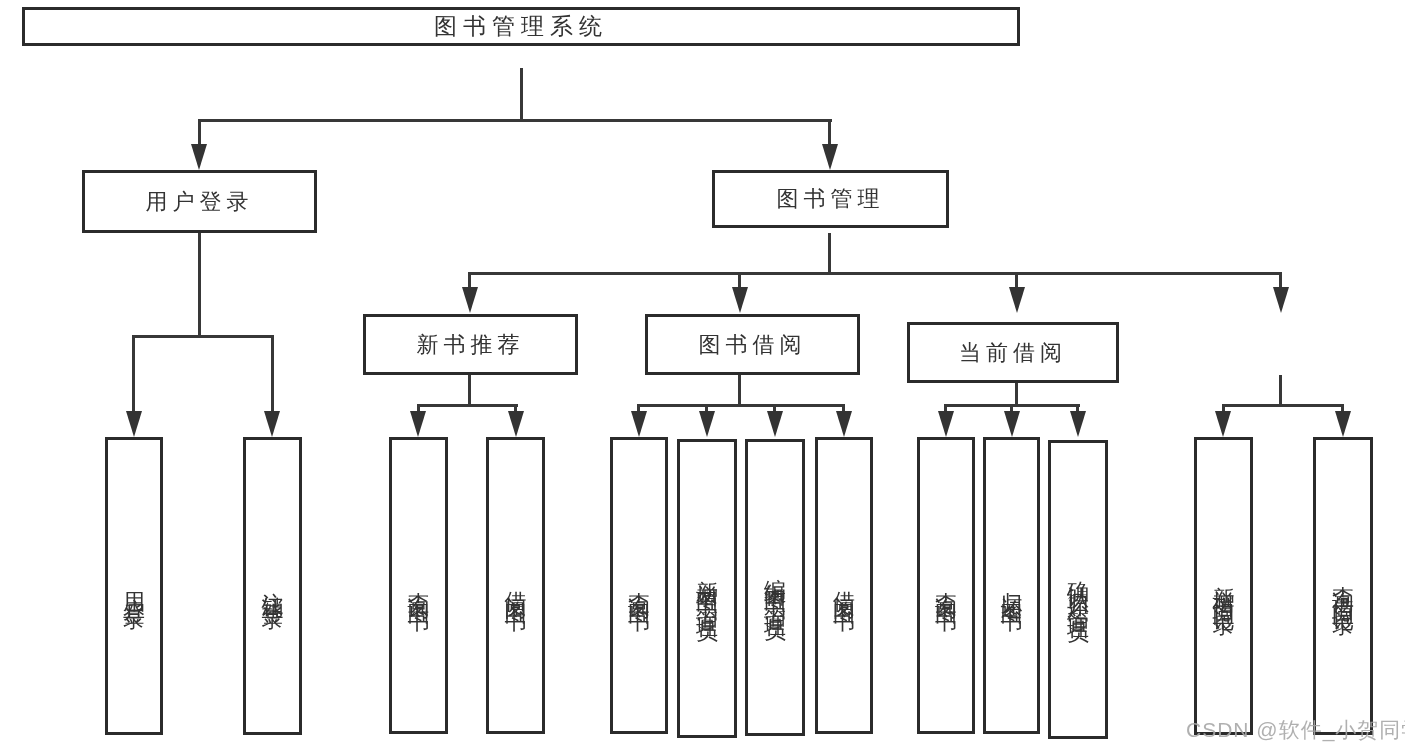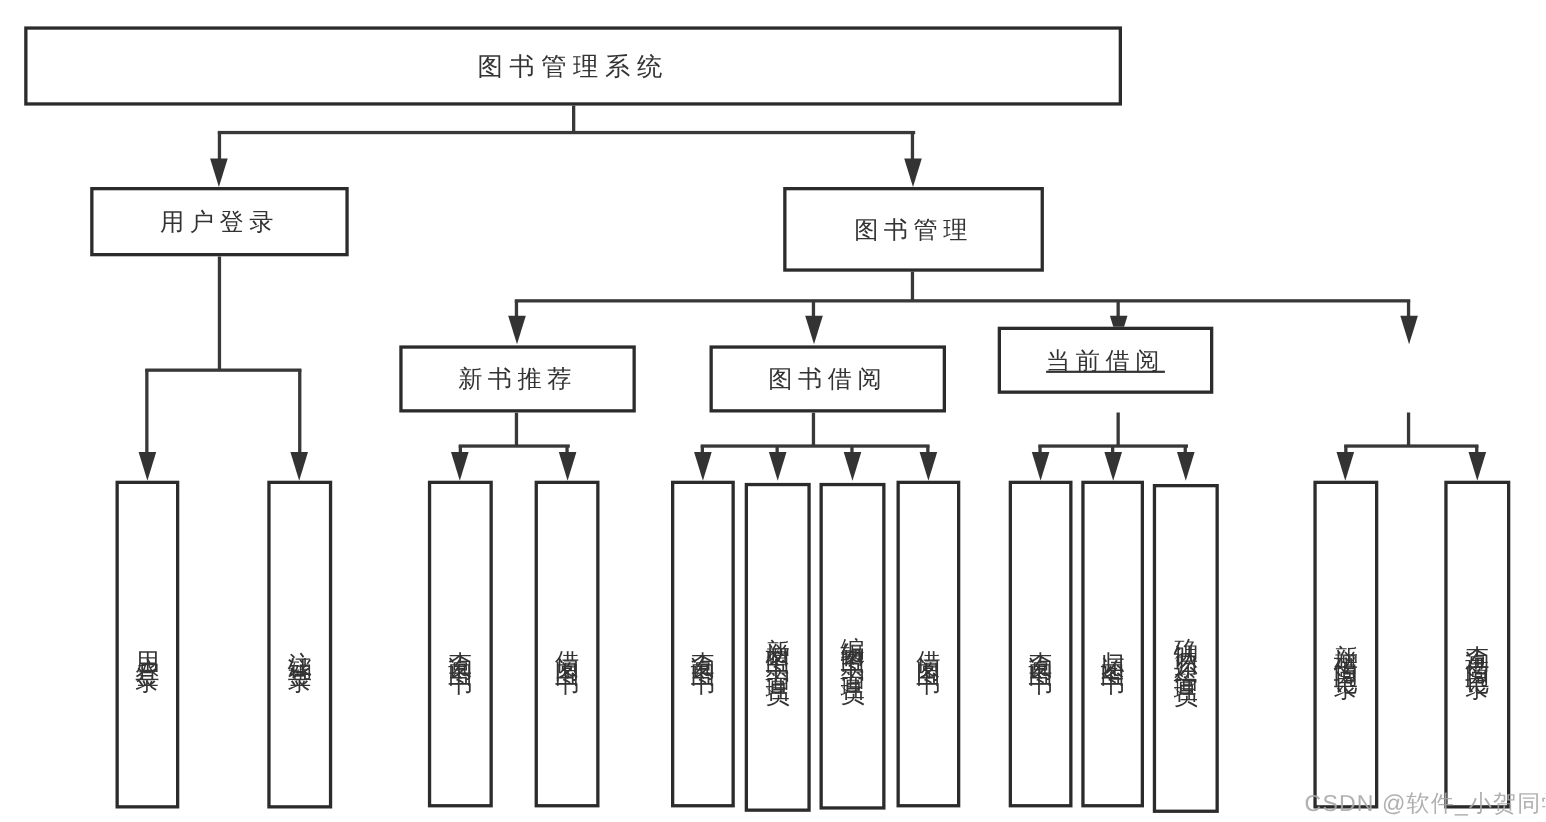--- a/index.html
+++ b/index.html
@@ -115,28 +115,28 @@
   <div class="arrow" style="left:631px;top:411px;"></div>
   <div class="arrow" style="left:699px;top:411px;"></div>
   <div class="arrow" style="left:767px;top:411px;"></div>
   <div class="arrow" style="left:836px;top:411px;"></div>
   <div class="arrow" style="left:938px;top:411px;"></div>
   <div class="arrow" style="left:1004px;top:411px;"></div>
   <div class="arrow" style="left:1070px;top:411px;"></div>
   <div class="arrow" style="left:1215px;top:411px;"></div>
   <div class="arrow" style="left:1335px;top:411px;"></div>
 
-  <div class="hbox root" style="left:22px;top:24px;width:998px;height:72px;">图书管理系统</div>
+  <div class="hbox root" style="left:22px;top:7px;width:998px;height:39px;">图书管理系统</div>
 
   <div class="hbox" style="left:82px;top:170px;width:235px;height:63px;">用户登录</div>
-  <div class="hbox" style="left:712px;top:170px;width:237px;height:77px;">图书管理</div>
+  <div class="hbox" style="left:712px;top:170px;width:237px;height:58px;">图书管理</div>
 
   <div class="hbox" style="left:363px;top:314px;width:215px;height:61px;">新书推荐</div>
   <div class="hbox" style="left:633px;top:314px;width:215px;height:61px;margin-left:12px;">图书借阅</div>
-  <div class="hbox" style="left:907px;top:297px;width:196px;height:61px;text-decoration:underline;">当前借阅</div>
+  <div class="hbox" style="left:907px;top:322px;width:212px;height:61px;">当前借阅</div>
 
   <div class="vbox" style="left:105px;top:437px;width:58px;height:298px;">
     <span>用户登录</span>
     </div>
   <div class="vbox" style="left:243px;top:437px;width:59px;height:298px;">
     <span>注销登录</span>
     </div>
 
   <div class="vbox" style="left:389px;top:437px;width:59px;height:297px;">
     <span>查询图书</span>

